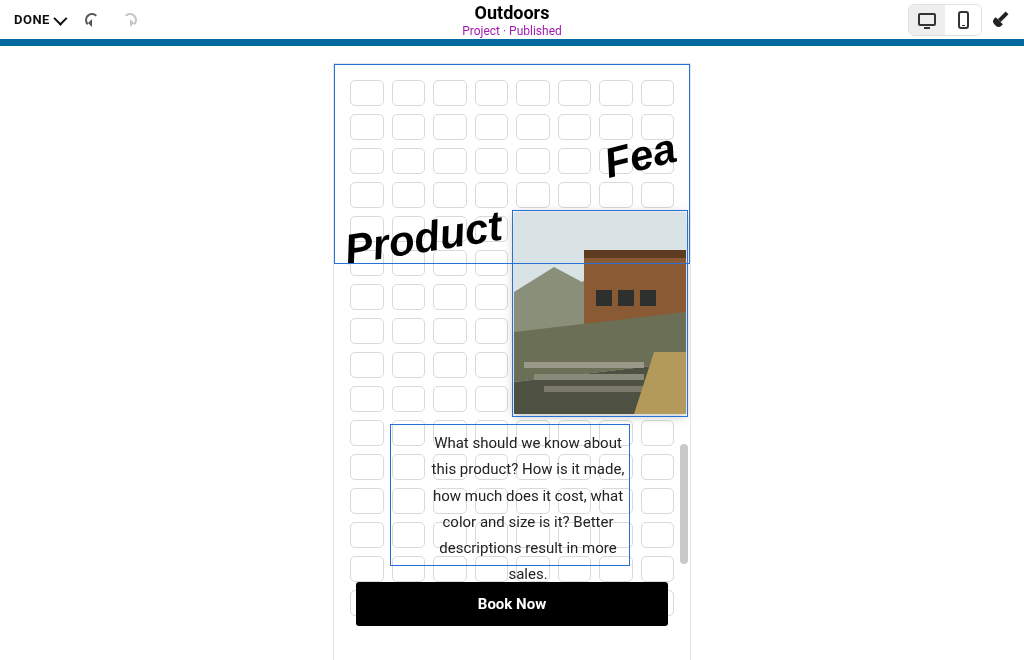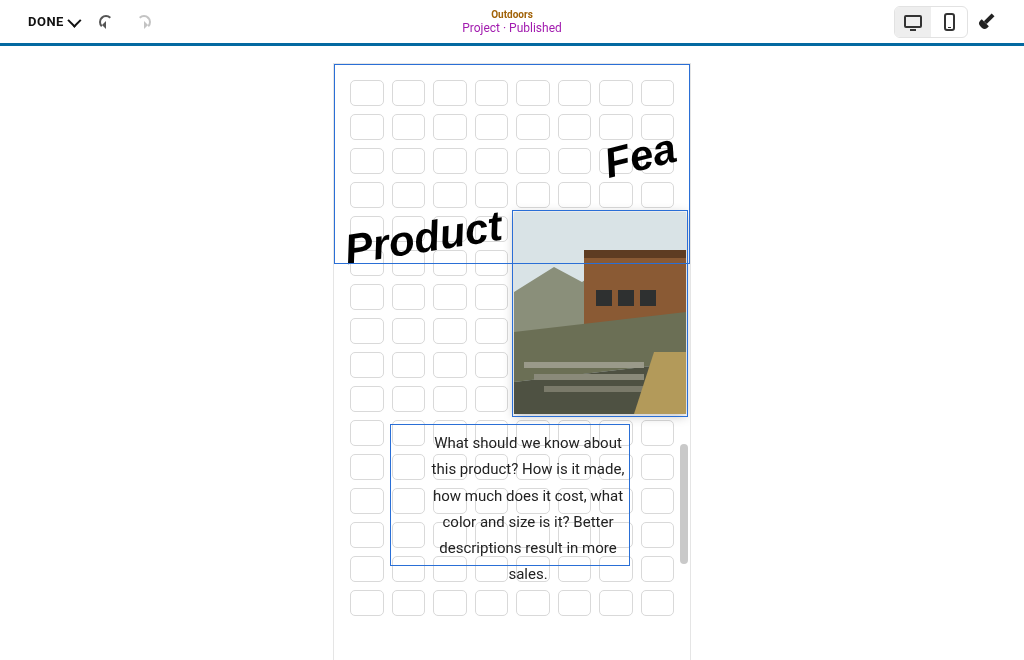--- a/index.html
+++ b/index.html
@@ -7,24 +7,24 @@
     font-family: -apple-system, BlinkMacSystemFont, "Segoe UI", Roboto, Helvetica, Arial, sans-serif;
     background: #fff;
     width: 1024px;
     height: 660px;
     overflow: hidden;
   }
 
   
   .toolbar {
     height: 46px;
-    border-bottom: 3px solid #0369a1;
+    border-bottom: 7px solid #0369a1;
     display: flex;
     align-items: center;
-    padding: 0 28px;
+    padding: 0 14px;
     position: relative;
     background: #fff;
   }
   .toolbar-left { display: flex; align-items: center; gap: 18px; }
   .done-btn {
     font-weight: 700;
     font-size: 13px;
     letter-spacing: 0.5px;
     color: #111;
     display: flex;
@@ -65,21 +65,21 @@
     left: -3px; top: 4px;
     border: 4px solid transparent;
     border-right-color: #555;
   }
 
   .toolbar-center {
     position: absolute; left: 0; right: 0;
     text-align: center;
     pointer-events: none;
   }
-  .proj-title { font-weight: 700; font-size: 10px; color: #a16207; }
+  .proj-title { font-weight: 700; font-size: 18px; color: #000000; }
   .proj-sub   { font-size: 12px; color: #a21caf; margin-top: 1px; }
 
   .toolbar-right {
     margin-left: auto;
     display: flex;
     align-items: center;
     gap: 8px;
   }
   .view-toggle {
     display: flex;
@@ -422,20 +422,23 @@
         <polygon points="0,170 172,150 172,202 0,202" fill="#4e5142"></polygon>
         <rect x="10" y="150" width="120" height="6" fill="#9a9a8a"></rect>
         <rect x="20" y="162" width="110" height="6" fill="#8a8a7a"></rect>
         <rect x="30" y="174" width="100" height="6" fill="#7a7a6a"></rect>
         <polygon points="140,140 172,140 172,202 120,202" fill="#b39a5a"></polygon>
       </svg>
     </div>
 
     <div class="paragraph">What should we know about this product? How is it made, how much does it cost, what color and size is it? Better descriptions result in more sales.</div>
 
+    <div class="cta">
+      <span>Book Now</span>
+    </div>
 
     <div class="sel sel-text1"></div>
     <div class="sel sel-image"></div>
     <div class="sel sel-para"></div>
 
     <div class="scrollbar-track">
       <div class="scrollbar-thumb"></div>
     </div>
   </div>
 </div>

